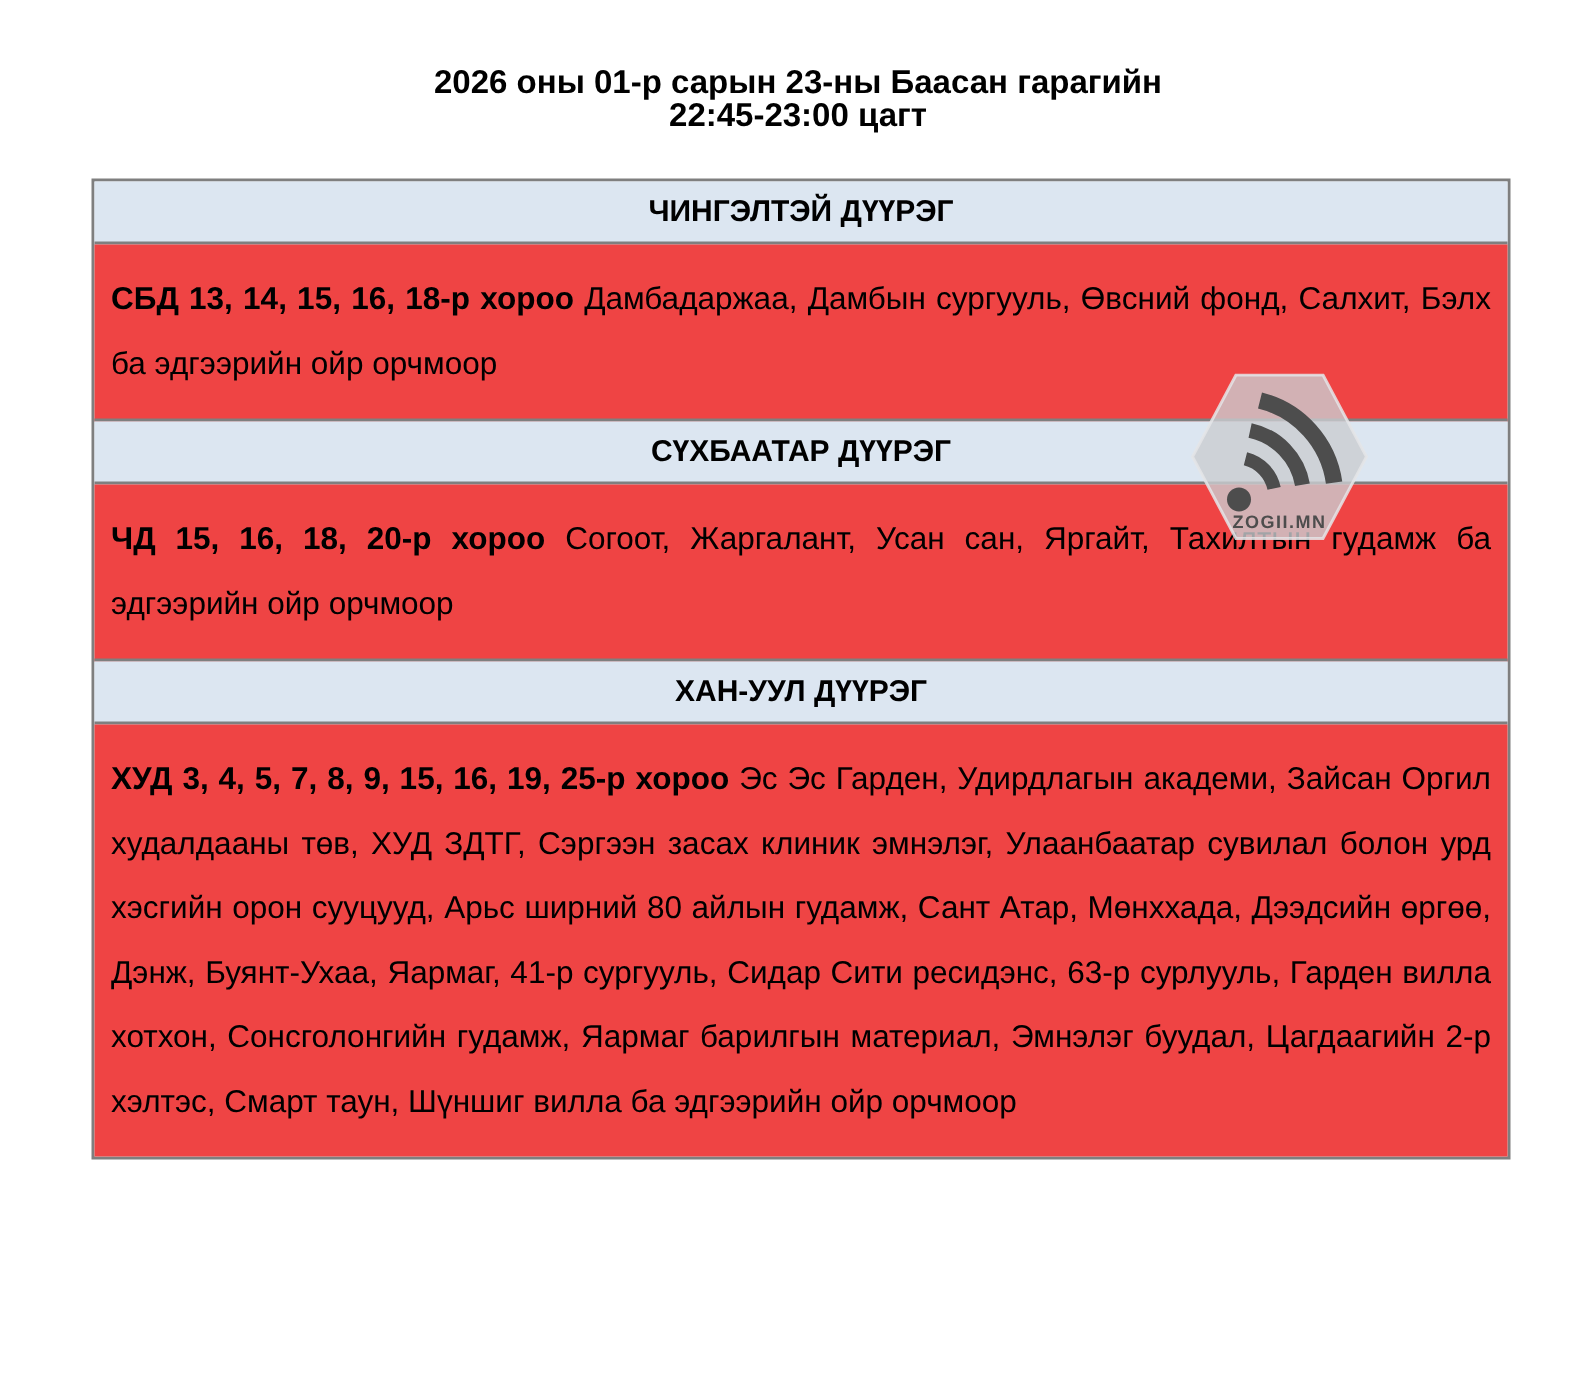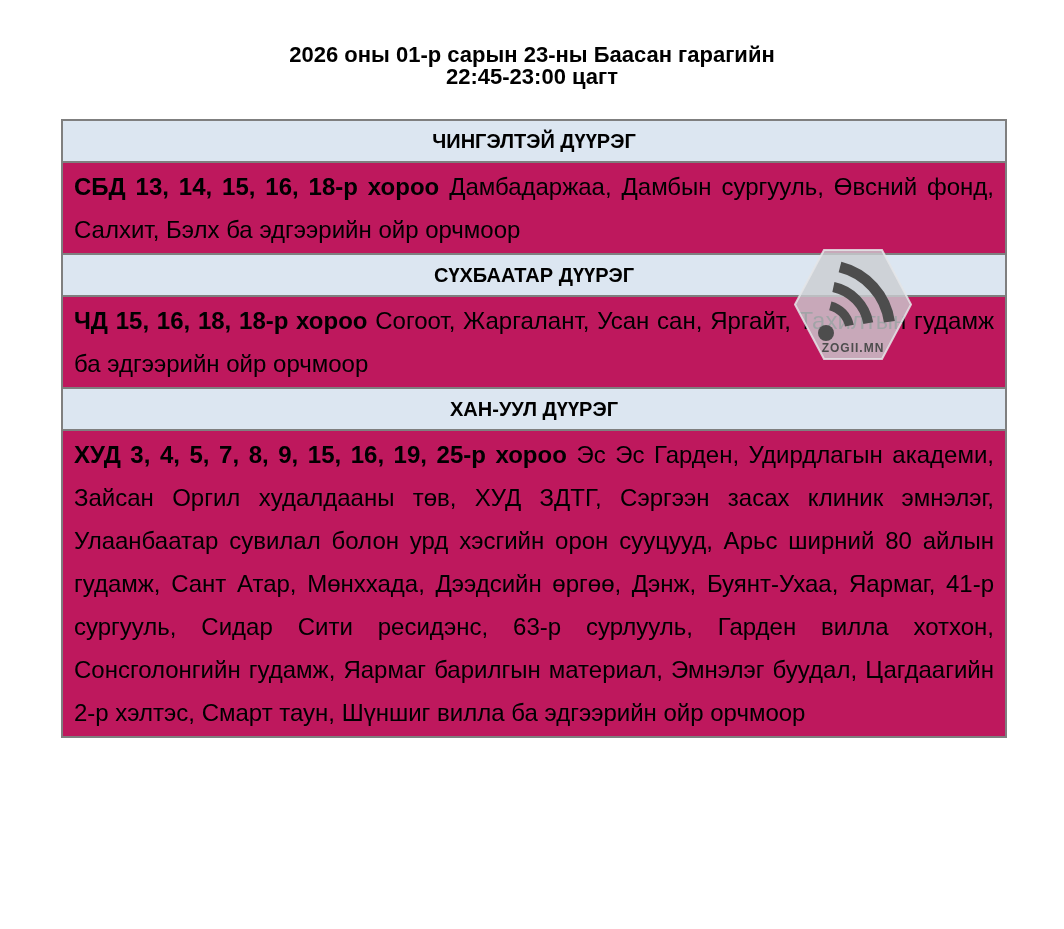--- a/index.html
+++ b/index.html
@@ -20,25 +20,25 @@
     background:#fff;
   }
   .district-header {
     background:var(--header-bg, #dce6f1);
     border-bottom:2px solid var(--border, #7f7f7f);
     text-align:center; font-weight:bold;
     font-size:20px; line-height:24px;
     padding:8px 10px;
   }
   .area-row {
-    background:#be185d;
+    background:#ef4444;
     border-bottom:2px solid var(--border, #7f7f7f);
-    font-size:24px; line-height:43px;
+    font-size:21px; line-height:43px;
     text-align:justify;
-    padding:2px 11px;
+    padding:15px 11px;
   }
   .section:last-child .area-row { border-bottom:none; }
   .khoroo { font-weight:bold; }
 
   .watermark {
     position:absolute; left:794px; top:249px; width:118px; height:96px;
     z-index:5; pointer-events:none;
   }
   .wm-hex {
     fill:var(--watermark-fill, #cbcdd1); fill-opacity:0.8;
@@ -62,21 +62,21 @@
 
 <div class="outage-table">
 
   <div class="section">
     <div class="district-header">ЧИНГЭЛТЭЙ ДҮҮРЭГ</div>
     <div class="area-row"><span class="khoroo">СБД 13, 14, 15, 16, 18-р хороо</span> <span>Дамбадаржаа, Дамбын сургууль, Өвсний фонд, Салхит, Бэлх ба эдгээрийн ойр орчмоор</span></div>
   </div>
 
   <div class="section">
     <div class="district-header">СҮХБААТАР ДҮҮРЭГ</div>
-    <div class="area-row"><span class="khoroo">ЧД 15, 16, 18, 18-р хороо</span> <span>Согоот, Жаргалант, Усан сан, Яргайт, Тахилтын гудамж ба эдгээрийн ойр орчмоор</span></div>
+    <div class="area-row"><span class="khoroo">ЧД 15, 16, 18, 20-р хороо</span> <span>Согоот, Жаргалант, Усан сан, Яргайт, Тахилтын гудамж ба эдгээрийн ойр орчмоор</span></div>
   </div>
 
   <div class="section">
     <div class="district-header">ХАН-УУЛ ДҮҮРЭГ</div>
     <div class="area-row"><span class="khoroo">ХУД 3, 4, 5, 7, 8, 9, 15, 16, 19, 25-р хороо</span> <span>Эс Эс Гарден, Удирдлагын академи, Зайсан Оргил худалдааны төв, ХУД ЗДТГ, Сэргээн засах клиник эмнэлэг, Улаанбаатар сувилал болон урд хэсгийн орон сууцууд, Арьс ширний 80 айлын гудамж, Сант Атар, Мөнххада, Дээдсийн өргөө, Дэнж, Буянт-Ухаа, Яармаг, 41-р сургууль, Сидар Сити ресидэнс, 63-р сурлууль, Гарден вилла хотхон, Сонсголонгийн гудамж, Яармаг барилгын материал, Эмнэлэг буудал, Цагдаагийн 2-р хэлтэс, Смарт таун, Шүншиг вилла ба эдгээрийн ойр орчмоор</span></div>
   </div>
 
 
 </div>
 

